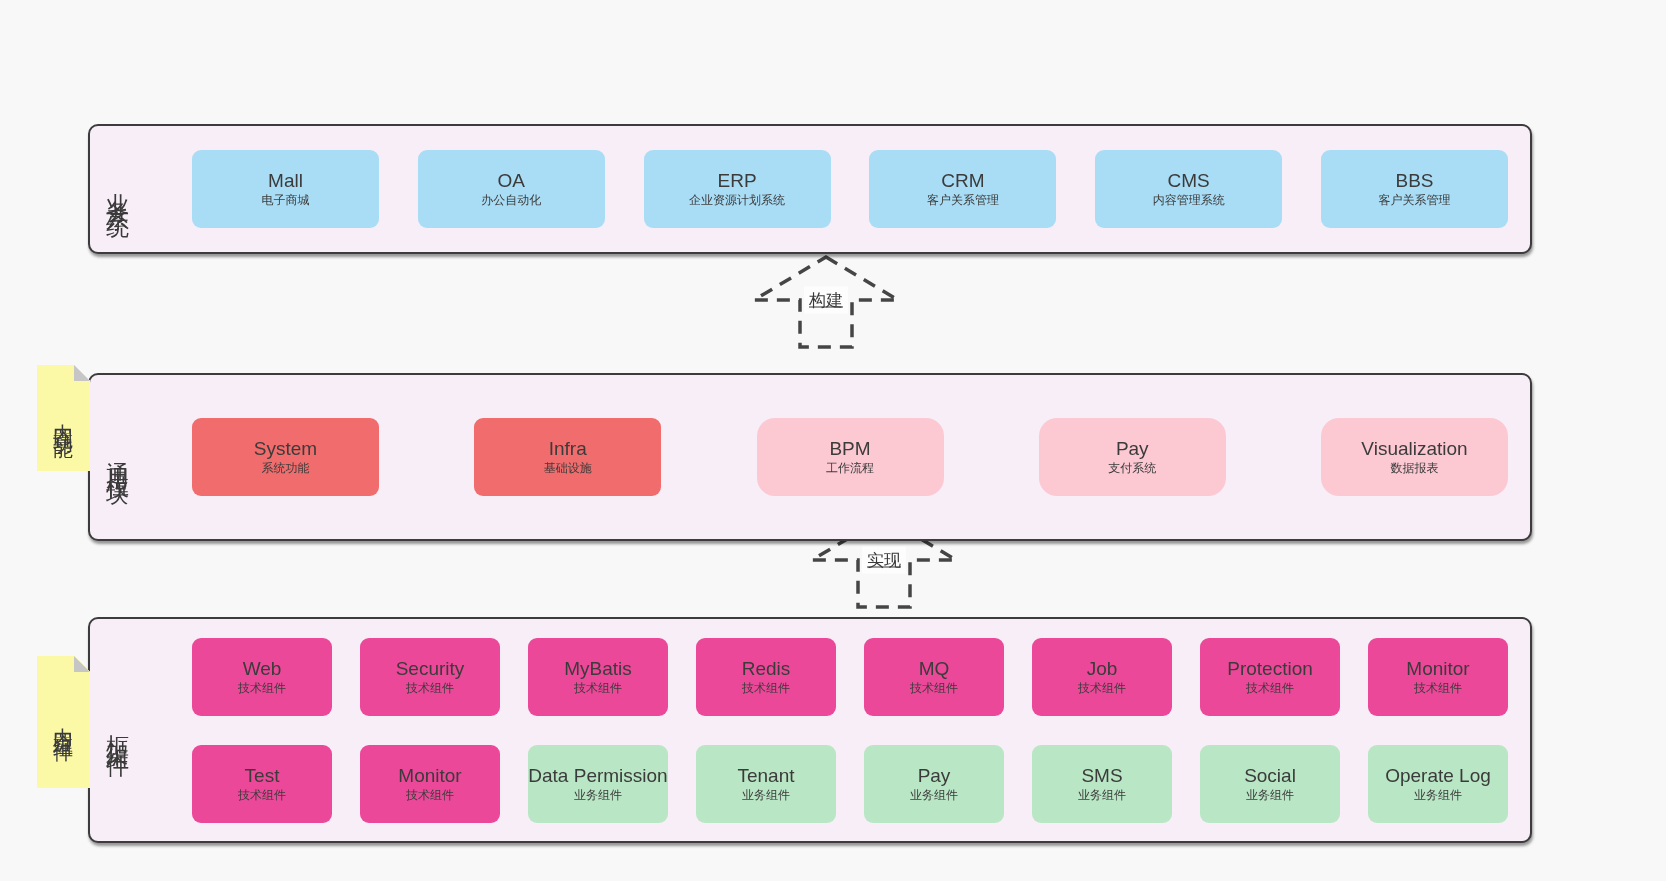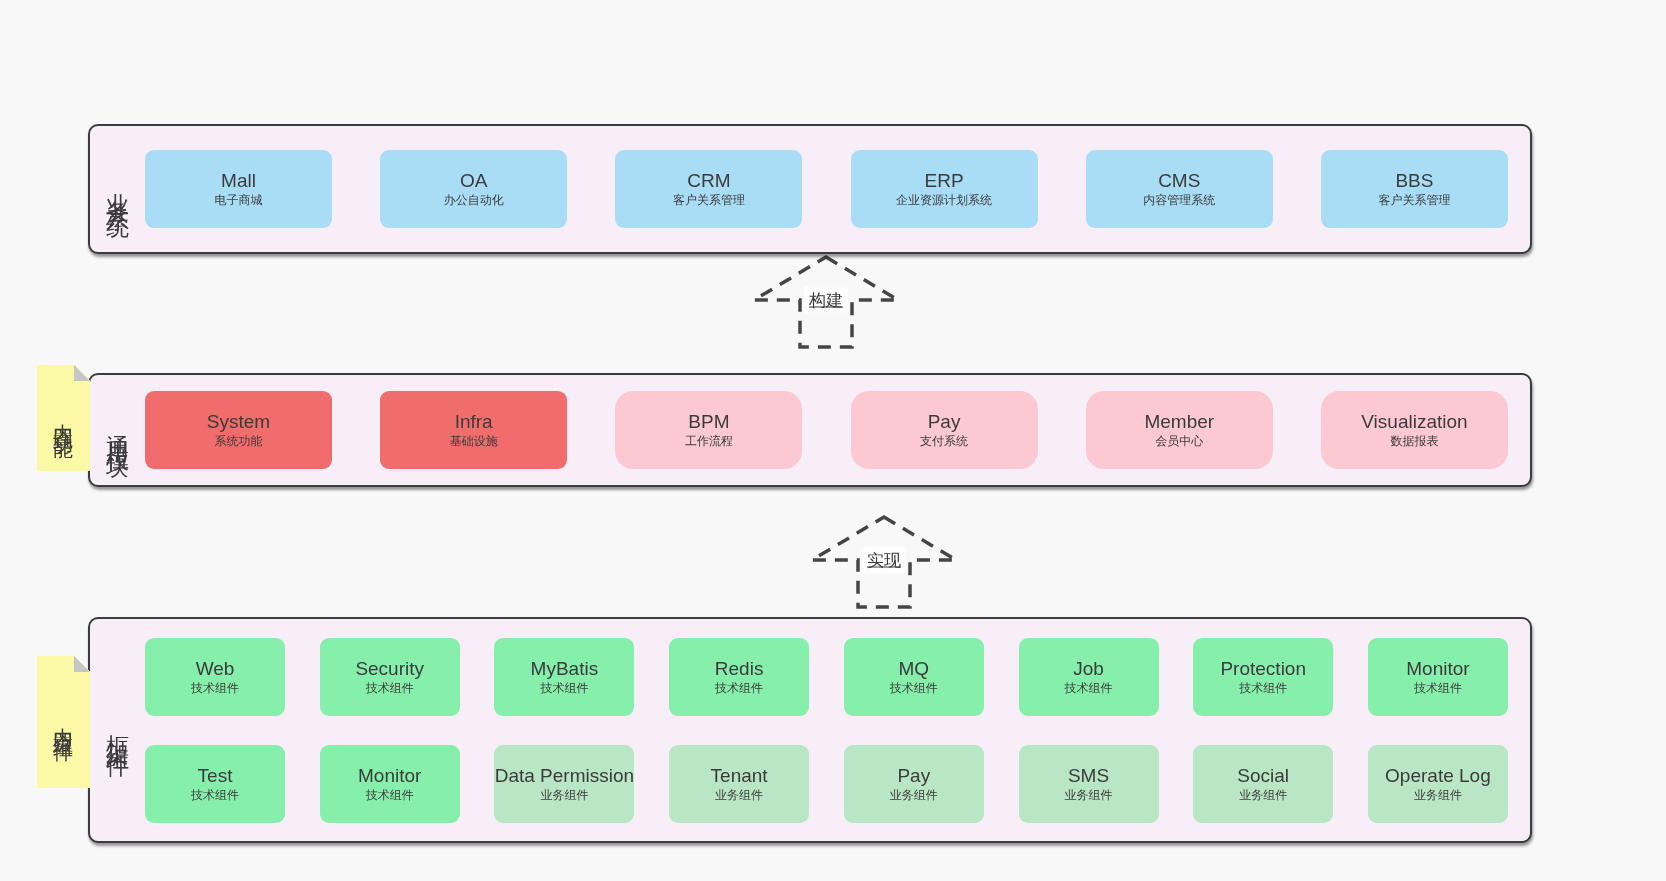--- a/index.html
+++ b/index.html
@@ -21,21 +21,21 @@
     box-sizing:border-box;
     background:#f8eef7;
     border:2px solid #3c3c3c;
     border-radius:10px;
     box-shadow:1px 3px 3px rgba(0,0,0,0.40);
     display:flex;
     align-items:stretch;
     z-index:1;
   }
   .section-business   { top:124px; height:130px; }
-  .section-modules    { top:373px; height:114px; }
+  .section-modules    { top:373px; height:168px; }
   .section-components { top:617px; height:226px; }
 
   .v-label {
     width:55px; flex:0 0 55px;
     display:flex; align-items:center; justify-content:center;
   }
   .v-label span {
     writing-mode:vertical-rl;
     text-orientation:upright;
     font-size:23px;
@@ -44,39 +44,39 @@
     line-height:1;
   }
 
   .rows {
     flex:1;
     display:flex; flex-direction:column;
     justify-content:center;
     gap:29px;
     padding-right:22px;
   }
-  .row { display:flex; justify-content:space-between; }
+  .row { display:flex; justify-content:space-between;margin-left:47px; }
 
   .box {
     height:78px;
     border-radius:9px;
     display:flex; flex-direction:column;
     align-items:center; justify-content:center;
     text-align:center;
     color:#3b3b3b;
   }
   .cols6 .box { width:187px; }
   .cols8 .box { width:140px; }
   .box .t { font-size:19px;   line-height:1.28; }
   .box .s { font-size:12px; line-height:1.28; }
 
   .blue       { background:#a9dcf5; }
   .red        { background:#f16c6c; }
   .pink       { background:#fcc9d3;border-radius:18px; }
-  .green      { background:#86efac; }
+  .green      { background:#ec4899; }
   .lightgreen { background:#b9e6c4; }
 
   
   .sticky {
     position:absolute;
     left:37px; width:53px;
     background:linear-gradient(225deg, rgba(0,0,0,0) 11px, #fbf9a6 11px);
     display:flex; align-items:center; justify-content:center;
     z-index:2;
   }
@@ -132,26 +132,26 @@
       <div class="row cols6">
         <div class="box blue">
           <div class="t">Mall</div>
           <div class="s">电子商城</div>
         </div>
         <div class="box blue">
           <div class="t">OA</div>
           <div class="s">办公自动化</div>
         </div>
         <div class="box blue">
+          <div class="t">ERP</div>
+          <div class="s">企业资源计划系统</div>
+        </div>
+        <div class="box blue">
           <div class="t">CRM</div>
           <div class="s">客户关系管理</div>
-        </div>
-        <div class="box blue">
-          <div class="t">ERP</div>
-          <div class="s">企业资源计划系统</div>
         </div>
         <div class="box blue">
           <div class="t">CMS</div>
           <div class="s">内容管理系统</div>
         </div>
         <div class="box blue">
           <div class="t">BBS</div>
           <div class="s">客户关系管理</div>
         </div>
       </div>
@@ -184,24 +184,20 @@
         </div>
         <div class="box pink">
           <div class="t">BPM</div>
           <div class="s">工作流程</div>
         </div>
         <div class="box pink">
           <div class="t">Pay</div>
           <div class="s">支付系统</div>
         </div>
         <div class="box pink">
-          <div class="t">Member</div>
-          <div class="s">会员中心</div>
-        </div>
-        <div class="box pink">
           <div class="t">Visualization</div>
           <div class="s">数据报表</div>
         </div>
       </div>
     </div>
   </div>
 
   <div class="arrow arrow2">
     <svg viewBox="0 0 160 96">
       <path d="M80 3 L152 46 L106 46 L106 93 L54 93 L54 46 L8 46 Z" fill="none" stroke="#454545" stroke-width="3.5" stroke-dasharray="13 9"></path>

